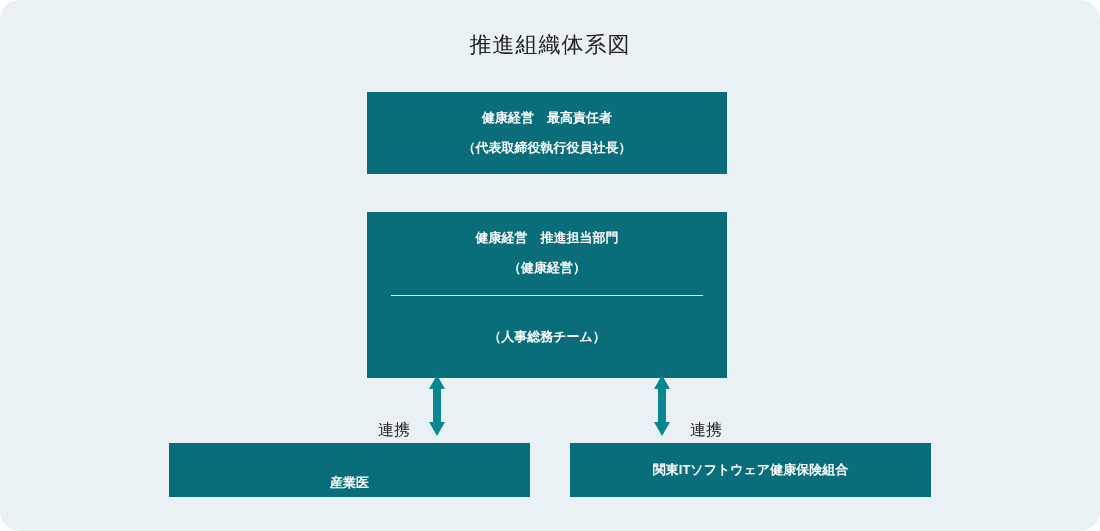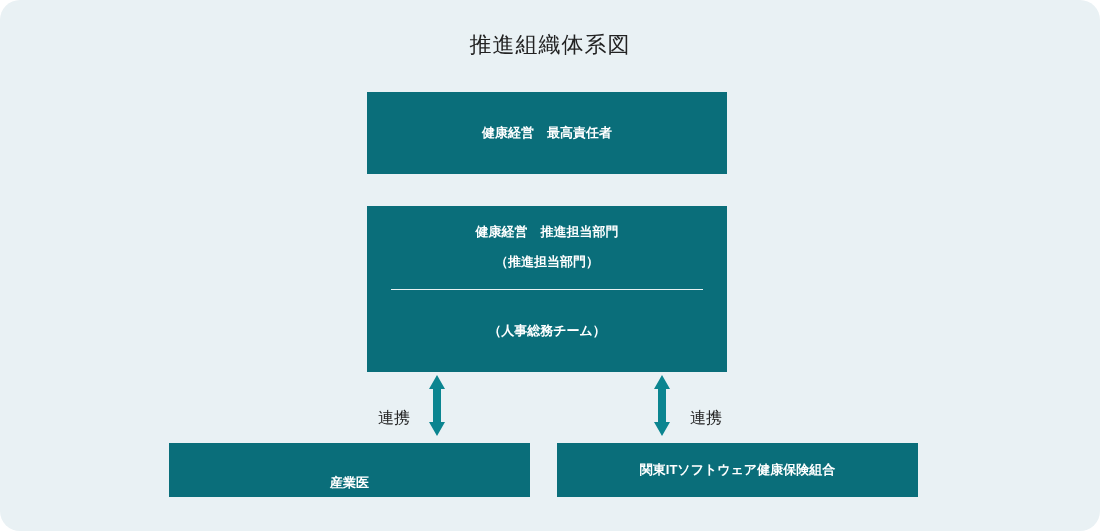--- a/index.html
+++ b/index.html
@@ -33,23 +33,23 @@
     background: var(--box, #0a6e7a);
     color: var(--box-text, #ffffff);
     display: flex;
     flex-direction: column;
     justify-content: center;
     font-size: 13px;
     font-weight: bold;
     text-align: center;
   }
   .box-top    { left: 367px; top: 92px;  width: 360px; height: 82px; }
-  .box-middle { left: 367px; top: 206px; width: 360px; height: 166px; }
+  .box-middle { left: 367px; top: 212px; width: 360px; height: 166px; }
   .box-bottom-left  { left: 169px; top: 443px; width: 361px; height: 54px; justify-content: flex-end; }
-  .box-bottom-right { left: 557px; top: 443px; width: 361px; height: 54px; }
+  .box-bottom-right { left: 570px; top: 443px; width: 361px; height: 54px; }
   .box-line { line-height: 28px; }
   .box-line + .box-line { margin-top: 2px; }
   .box-section {
     flex: 1;
     display: flex;
     flex-direction: column;
     justify-content: center;
   }
   .box-divider {
     height: 1px;
@@ -61,43 +61,44 @@
     position: absolute;
     top: 375px;
     width: 16px;
     height: 61px;
   }
   .arrow-left  { left: 429px; }
   .arrow-right { left: 654px; }
   .link-arrow polygon { fill: var(--arrow, #0b8590); }
   .link-label {
     position: absolute;
-    top: 408px;
+    top: 420px;
     font-size: 16px;
     line-height: 20px;
     color: var(--text-dark, #222222);
   }
   .label-left  { left: 378px; }
   .label-right { left: 690px; }
 </style>
 </head>
 <body>
 
 <div class="canvas">
 
   <div class="diagram-title">推進組織体系図</div>
 
   <div class="org-box box-top">
     <div class="box-line">健康経営　最高責任者</div>
+    <div class="box-line">（代表取締役執行役員社長）</div>
   </div>
 
   <div class="org-box box-middle">
     <div class="box-section">
       <div class="box-line">健康経営　推進担当部門</div>
-      <div class="box-line">（推進担当部門）</div>
+      <div class="box-line">（健康経営）</div>
     </div>
     <div class="box-divider"></div>
     <div class="box-section">
       <div class="box-line">（人事総務チーム）</div>
     </div>
   </div>
 
   <span class="link-label label-left">連携</span>
 
   <svg class="link-arrow arrow-left" viewBox="0 0 16 61" aria-hidden="true">

